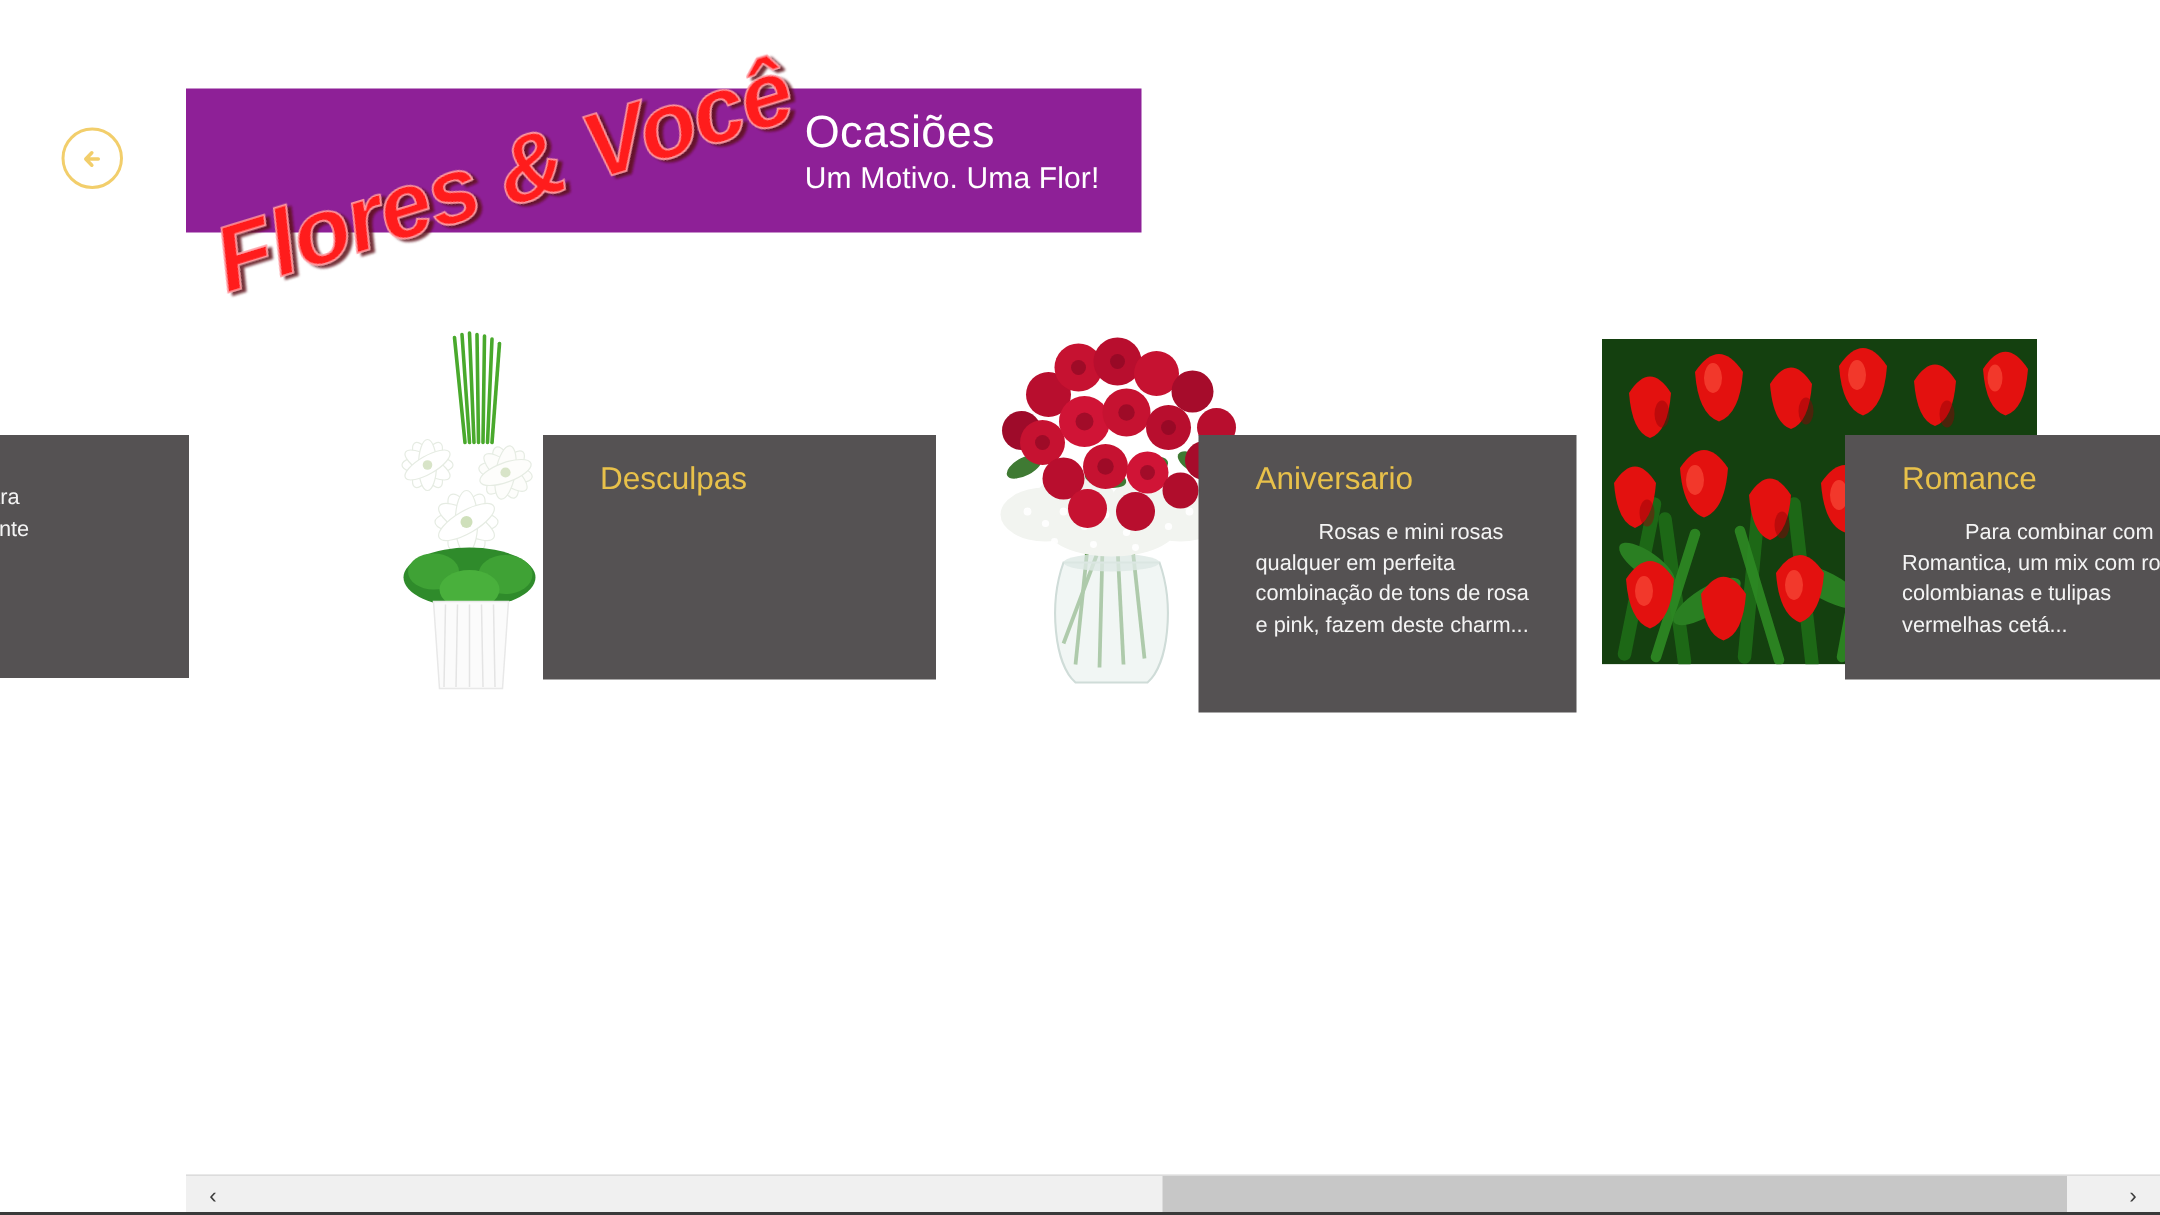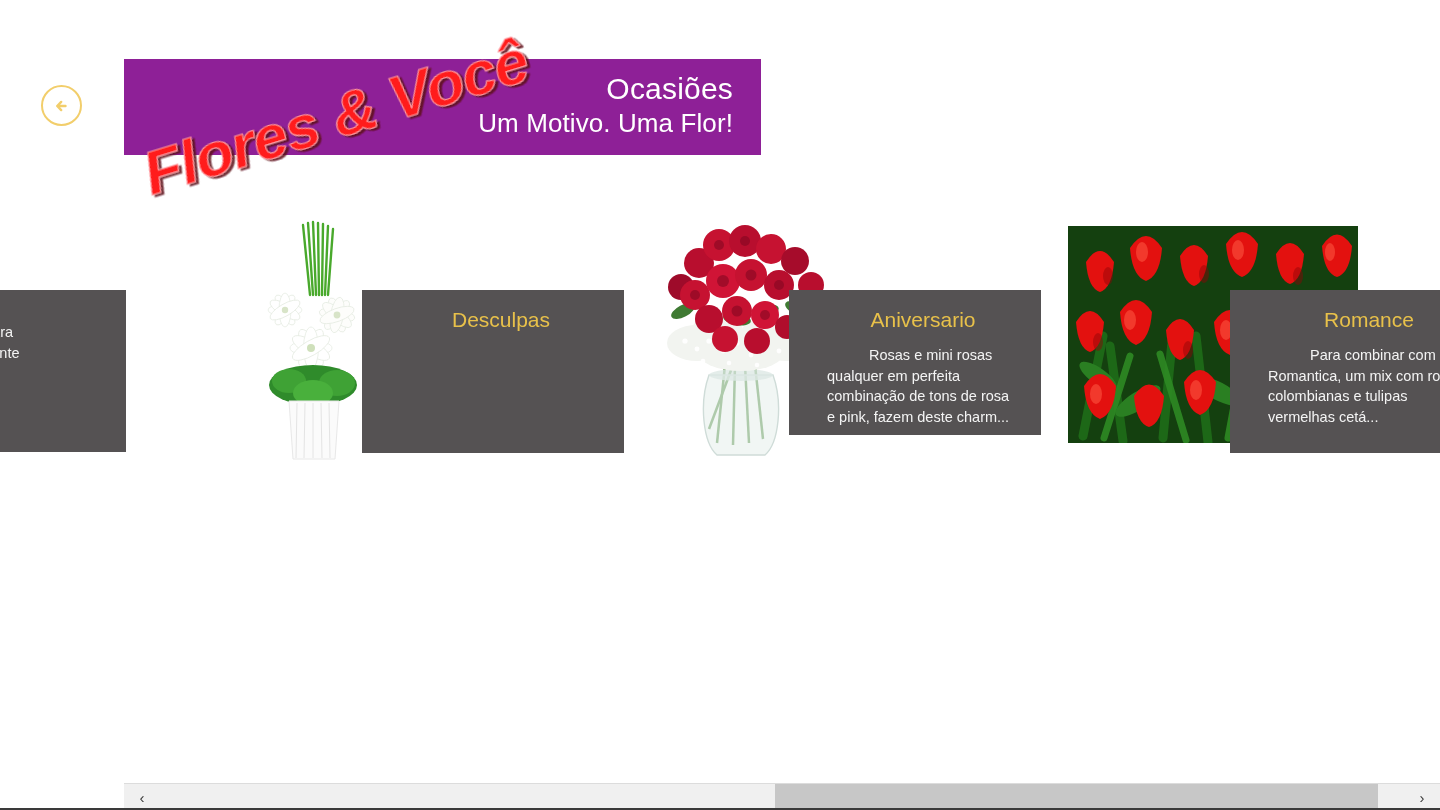--- a/index.html
+++ b/index.html
@@ -58,32 +58,32 @@
     pointer-events: none;
   }
   .brand-logo svg {
     display: block;
     overflow: visible;
   }
   .banner-titles {
     position: absolute;
     right: 28px;
     top: 12px;
-    text-align: right;
+    text-align: left;
     color: #ffffff;
     line-height: 1.18;
   }
   .banner-title-main {
     font-size: 30px;
     font-weight: 400;
     letter-spacing: 0.2px;
     white-space: nowrap;
   }
   .banner-title-sub {
-    font-size: 26px;
+    font-size: 20px;
     font-weight: 400;
     letter-spacing: 0.1px;
     white-space: nowrap;
     margin-top: 2px;
   }
 
   
   .items-strip {
     position: absolute;
     left: 0;
@@ -114,21 +114,20 @@
     padding: 18px 22px 16px 38px;
     cursor: pointer;
   }
   .item-title {
     color: #E8C14A;
     font-size: 21px;
     font-weight: 400;
     line-height: 1.1;
     margin: 0 0 14px 0;
     white-space: nowrap;
-    text-align: center;
   }
   .item-desc {
     font-size: 14.5px;
     line-height: 1.42;
     color: #f4f4f4;
     text-indent: 42px;
     margin: 0;
   }
 
   
@@ -381,21 +380,21 @@
               <circle cx="100" cy="96" r="5.5"></circle>
                 <circle cx="128" cy="100" r="5"></circle>
               <circle cx="58" cy="80" r="5"></circle>
                 <circle cx="142" cy="70" r="5"></circle>
               <circle cx="82" cy="30" r="5"></circle>
                 <circle cx="108" cy="26" r="5"></circle>
             </g>
           </g>
         </svg>
       </div>
-      <div class="item-card" style="left:152px; top:80px; width:252px; height:145px;">
+      <div class="item-card" style="left:162px; top:80px; width:252px; height:185px;">
         <div class="item-title">Aniversario</div>
         <div class="item-desc">Rosas e mini rosas qualquer em perfeita combinação de tons de rosa e pink, fazem deste charm...</div>
       </div>
     </div>
 
     <div class="item" style="left:1068px;">
       <div class="item-photo" style="left:0px; top:16px; width:290px; height:217px;">
         <svg width="290" height="217" viewBox="0 0 290 217">
           <rect width="290" height="217" fill="#14400F"></rect>
 

